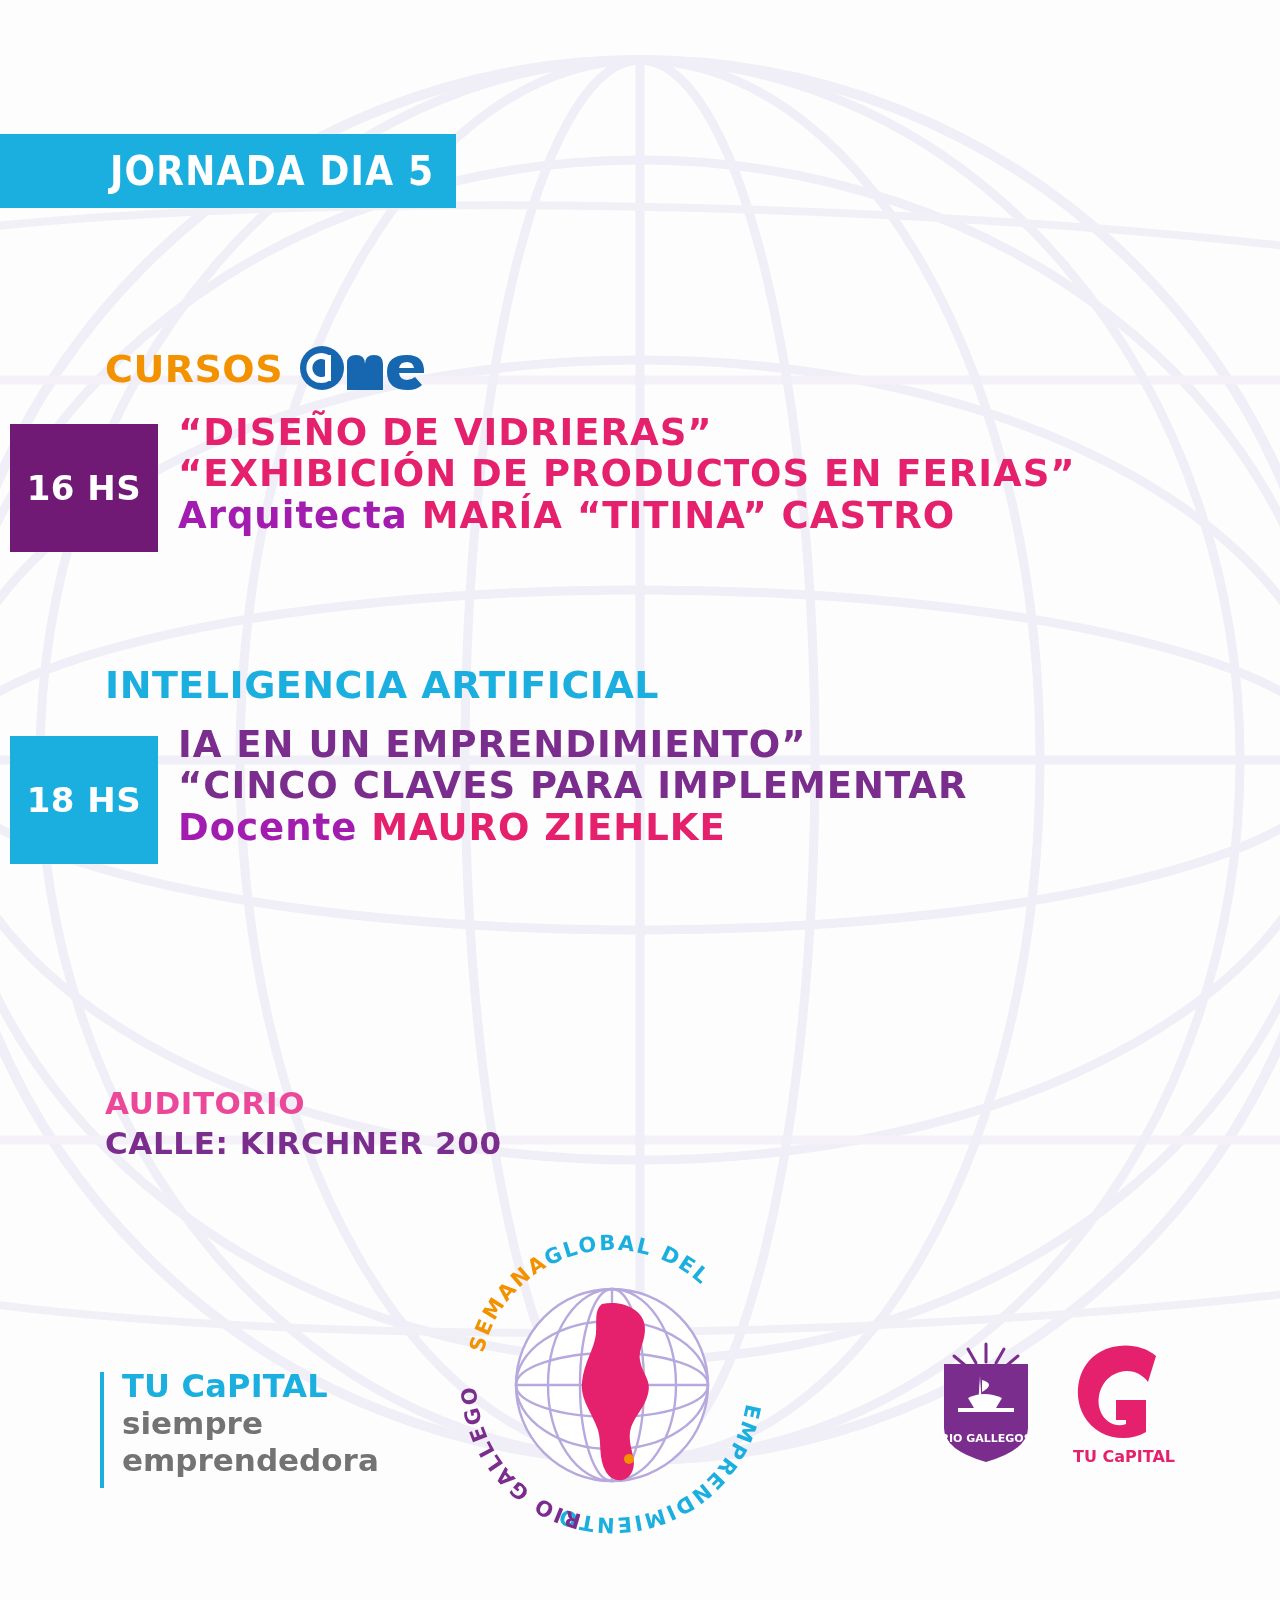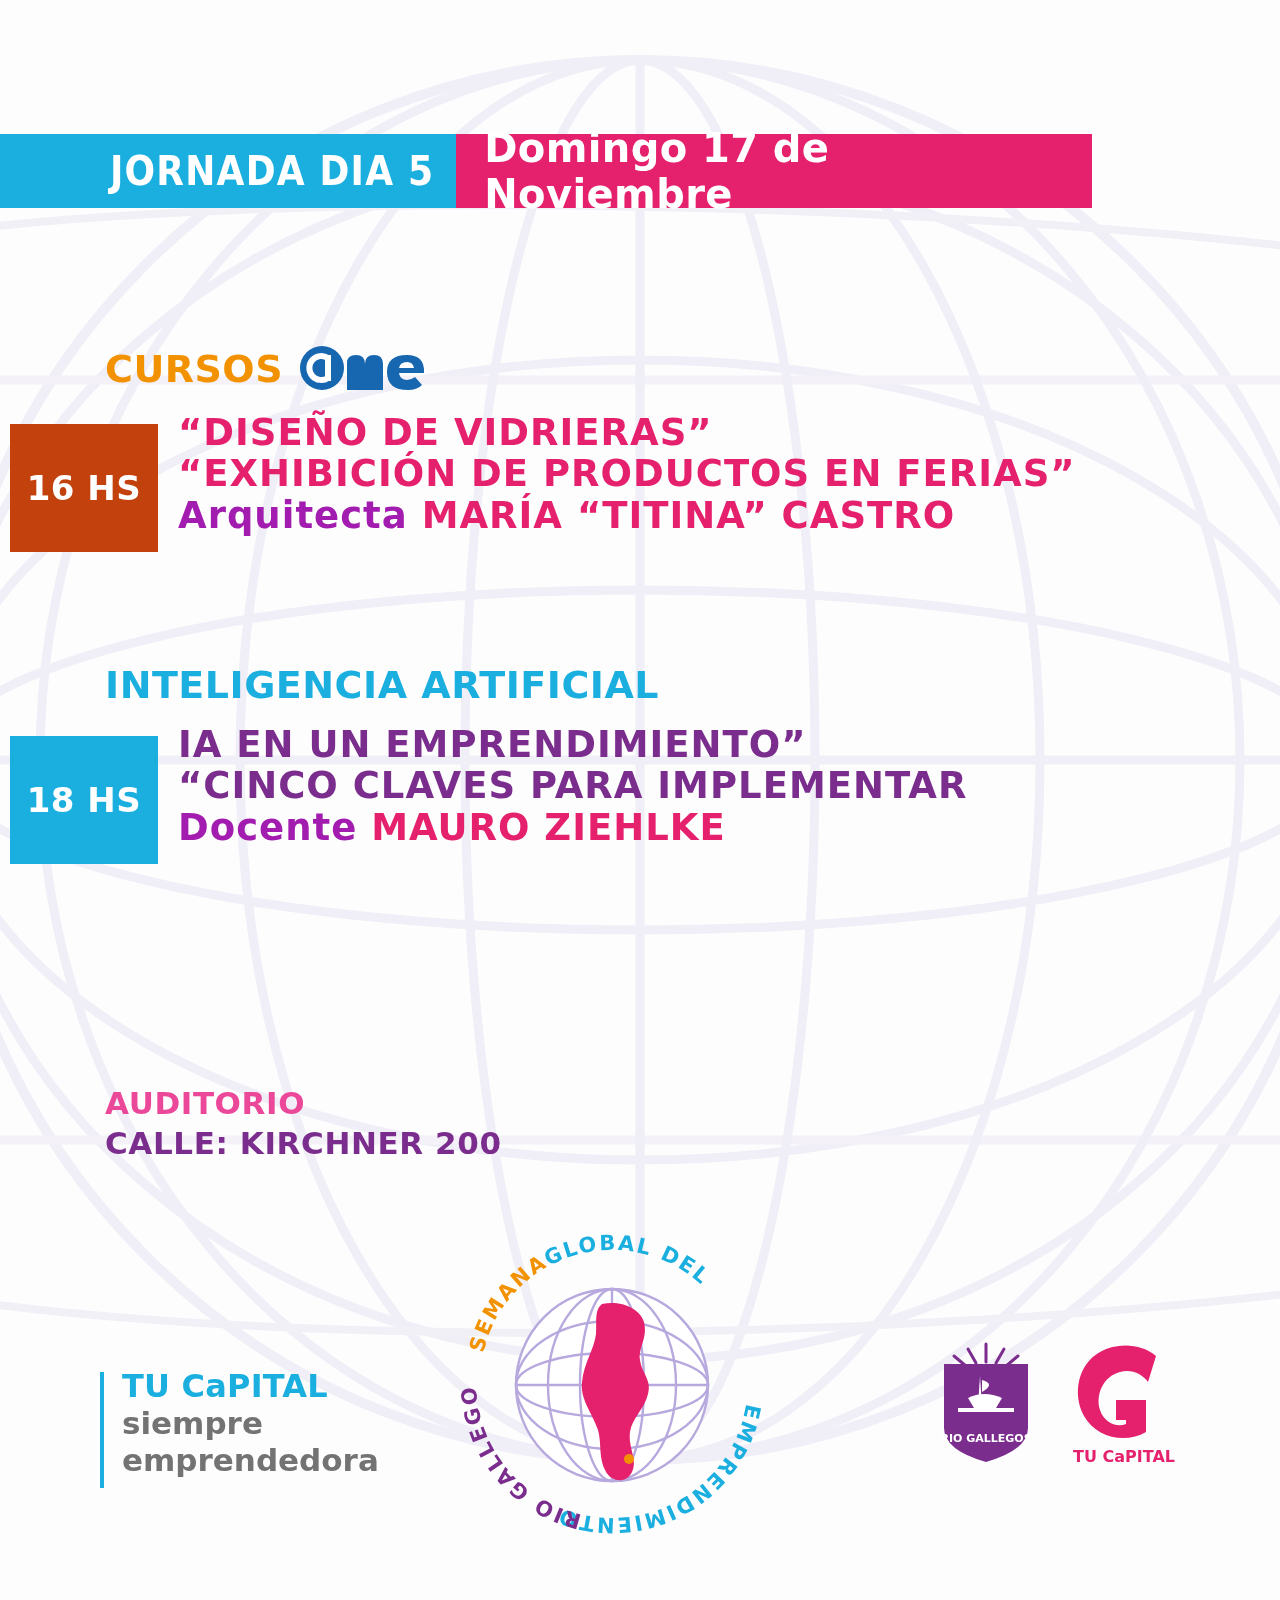--- a/index.html
+++ b/index.html
@@ -22,21 +22,21 @@
     overflow: hidden;
     background: #fdfdfe;
   }
   .bg svg { position: absolute; top: 0; left: 0; }
 
   
   .header {
     position: absolute;
     top: 134px;
     left: 0;
-    width: 1092px;
+    width: 1280px;
     height: 74px;
     display: flex;
     align-items: stretch;
   }
   .header-left {
     background: #1bafe0;
     color: #ffffff;
     display: flex;
     align-items: center;
     padding-left: 110px;
@@ -86,21 +86,21 @@
     height: 128px;
     display: flex;
     align-items: center;
     justify-content: center;
     color: #ffffff;
     font-size: 34px;
     font-weight: bold;
     letter-spacing: 0.5px;
     font-family: "DejaVu Sans", sans-serif;
   }
-  .chip-orange { background: #c2410c; }
+  .chip-orange { background: #701a75; }
   .chip-blue { background: #1bafe0; }
 
   .lines { position: absolute; left: 178px; }
   .line {
     font-size: 37px;
     font-weight: bold;
     letter-spacing: 1px;
     line-height: 1.12;
     font-family: "DejaVu Sans", sans-serif;
     white-space: nowrap;
@@ -223,21 +223,20 @@
     </g>
     <g stroke="#f2f0f7" stroke-width="8" fill="none">
       <path d="M -40 230 C 300 190, 900 200, 1320 250"></path>
       <path d="M -40 1300 C 320 1350, 900 1340, 1320 1290"></path>
     </g>
   </svg>
 </div>
 
 <div class="header">
   <div class="header-left">JORNADA DIA 5</div>
-  <div class="header-right">Domingo 17 de Noviembre</div>
 </div>
 
 <div class="section" style="top:0">
 
   <div class="section-title" style="top:345px">
     <span class="cursos-word">CURSOS</span><span class="came-logo">
       <svg width="132" height="46" viewBox="0 0 132 46">
         <circle cx="25" cy="23" r="22" fill="#1766b0"></circle>
         <path d="M31 13 a12 12 0 1 0 0 20" fill="none" stroke="#ffffff" stroke-width="6" stroke-linecap="round"></path>
         <rect x="28" y="10" width="6" height="26" fill="#ffffff"></rect>

